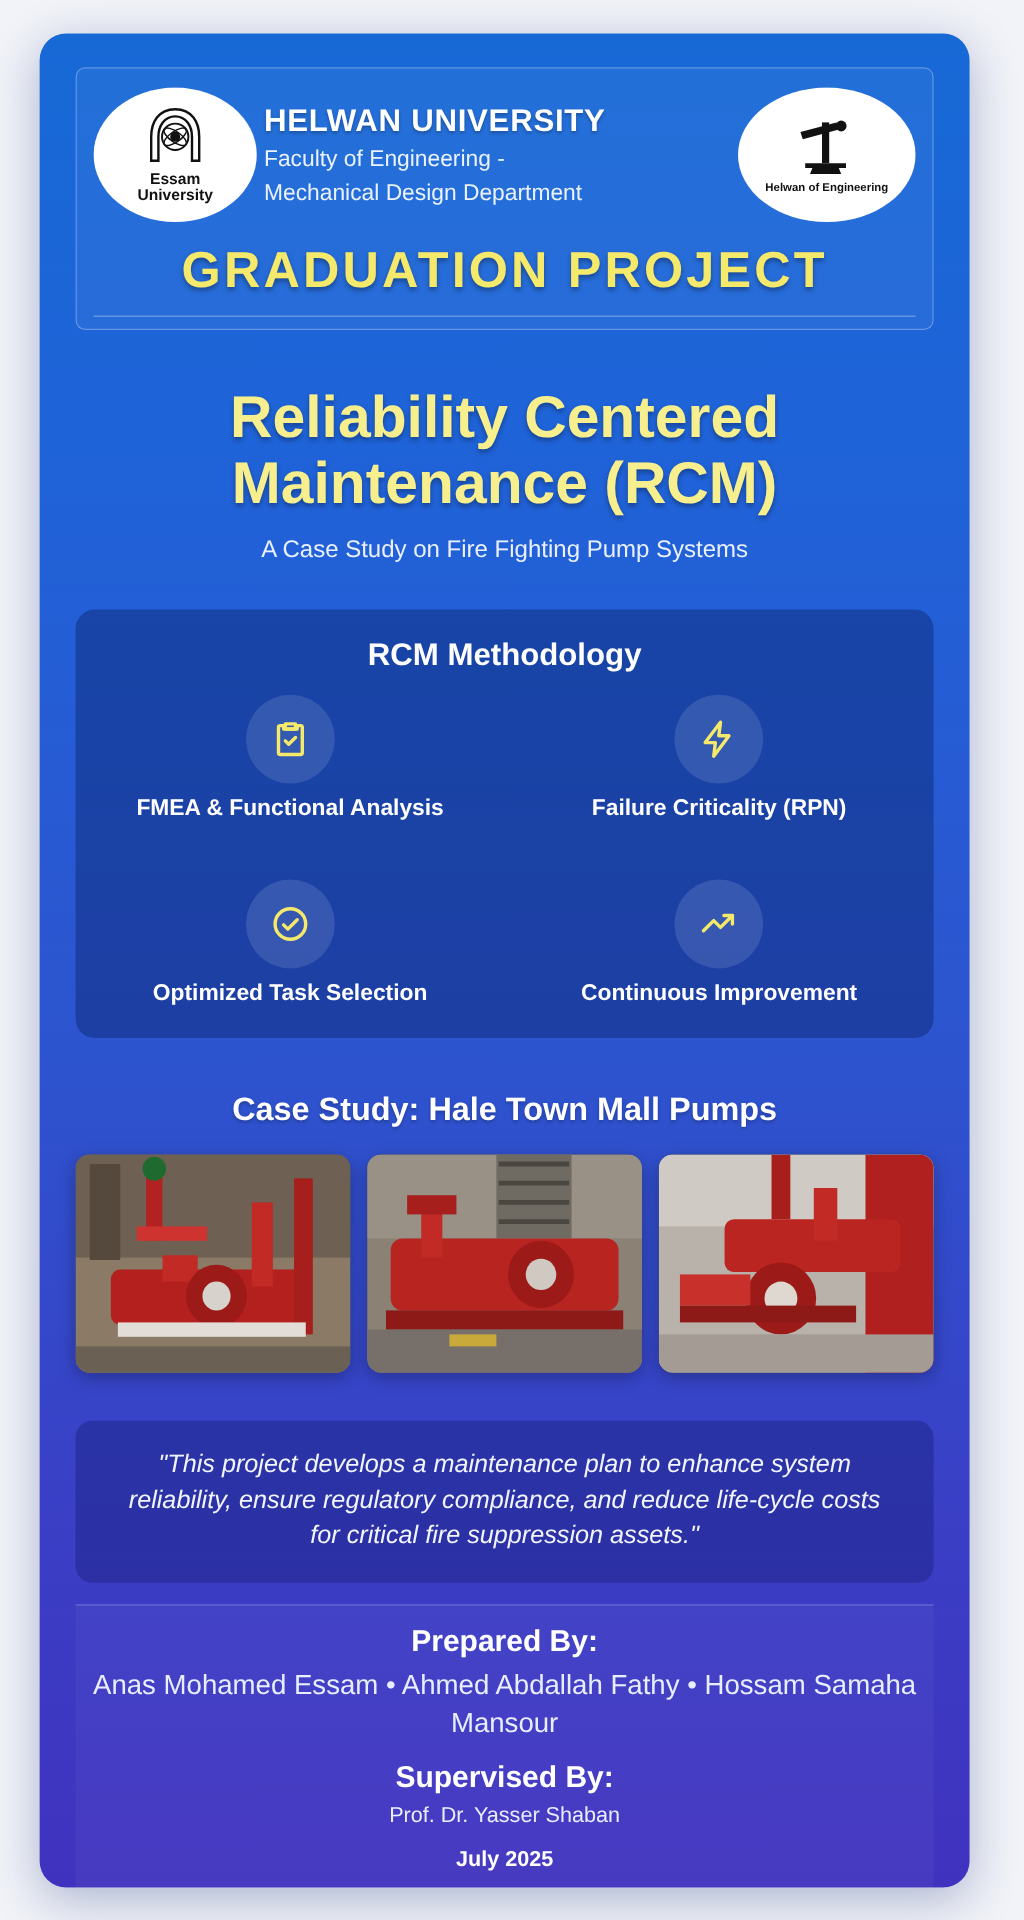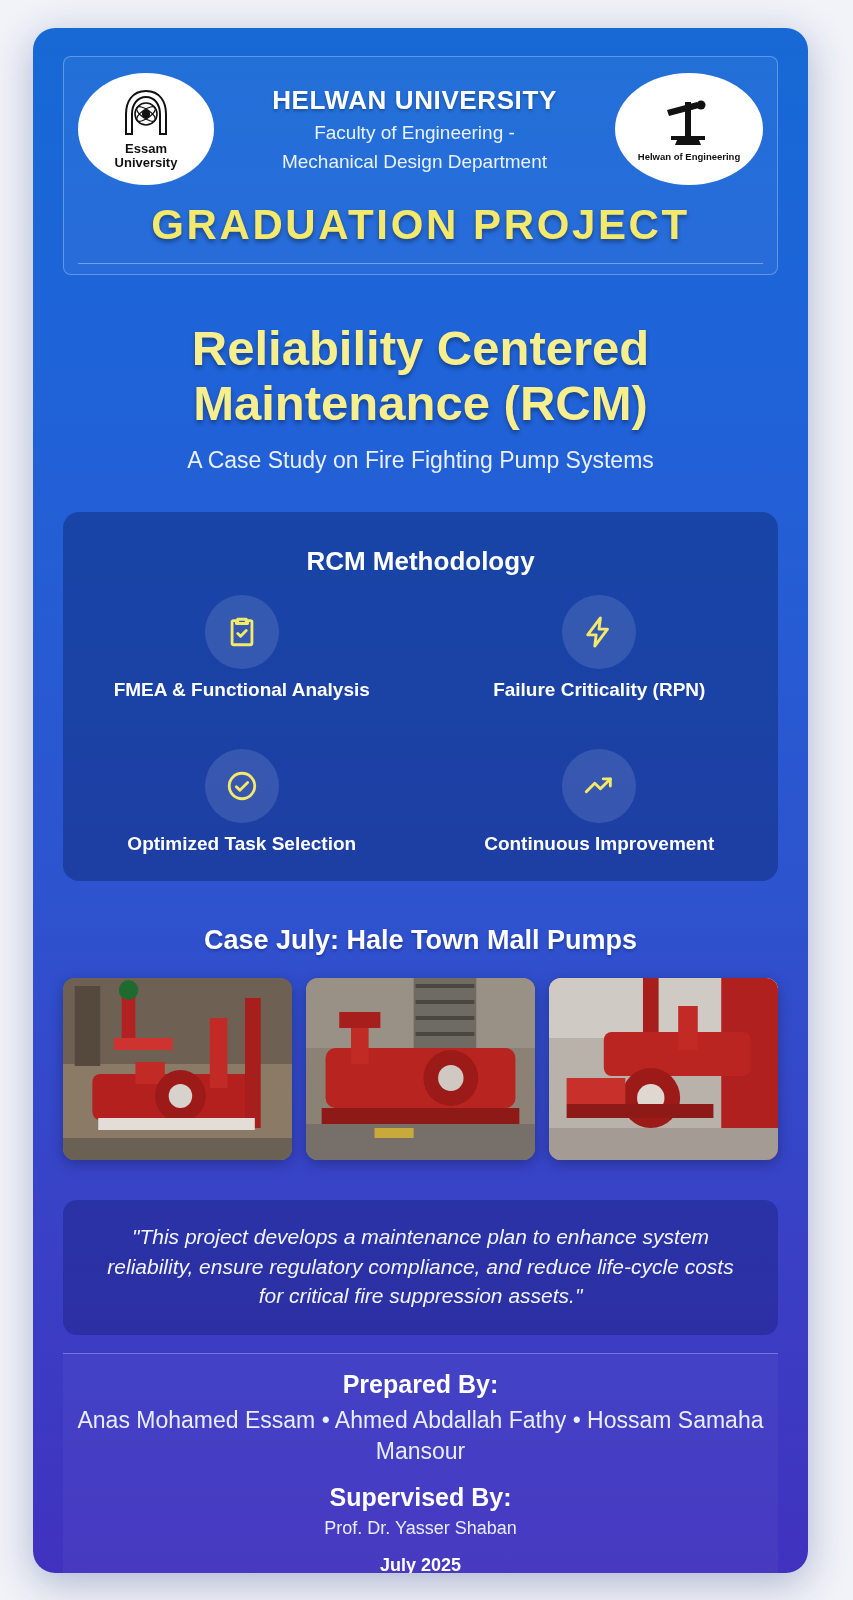--- a/index.html
+++ b/index.html
@@ -40,21 +40,21 @@
     align-items: center; justify-content: center;
     color: #111; flex: 0 0 auto;
     overflow: hidden;
   }
   .logo.right { width: 148px; height: 112px; }
   .logo-caption {
     font-size: 13px; font-weight: bold; line-height: 1.05;
     text-align: center; color: #111; margin-top: 2px;
   }
   .logo-caption.small { font-size: 9.5px; font-weight: bold; }
-  .univ-block { flex: 1 1 auto; text-align: center; padding: 0 6px; }
+  .univ-block { flex: 1 1 auto; text-align: left; padding: 0 6px; }
   .univ-name {
     font-size: 26px; font-weight: bold; letter-spacing: 0.6px;
     color: #ffffff; text-shadow: 0 2px 3px rgba(0,0,0,0.28);
   }
   .univ-sub {
     font-size: 19px; color: #eaf2ff; line-height: 1.25; margin-top: 5px;
   }
   .grad-title {
     margin-top: 16px; text-align: center;
     font-size: 42px; font-weight: bold; letter-spacing: 2.6px;
@@ -66,33 +66,33 @@
     background: rgba(255,255,255,0.35);
   }
 
   
   .title-block { margin-top: 46px; text-align: center; padding: 0 40px; }
   .main-title {
     font-size: 49px; font-weight: bold; line-height: 1.12;
     color: #f7ef8e; text-shadow: 0 3px 4px rgba(0,0,0,0.33);
   }
   .subtitle {
-    margin-top: 16px; font-size: 23px; color: #e9f0ff; font-weight: 400;
+    margin-top: 16px; font-size: 20px; color: #e9f0ff; font-weight: 400;
   }
 
   
   .method-card {
     margin: 38px 30px 0 30px;
     background: rgba(12,38,110,0.45);
     border-radius: 16px;
     padding: 22px 24px 26px 24px;
   }
   .method-title {
     text-align: center; font-size: 26px; font-weight: bold;
-    color: #ffffff; margin-bottom: 18px; margin-top: 12px;
+    color: #ffffff; margin-bottom: 18px;
   }
   .method-grid {
     display: grid; grid-template-columns: 1fr 1fr;
     row-gap: 14px; column-gap: 10px; gap: 48px;
   }
   .method-item { text-align: center; }
   .method-icon {
     width: 74px; height: 74px; border-radius: 50%;
     background: rgba(255,255,255,0.12);
     margin: 0 auto 10px auto;
@@ -241,21 +241,21 @@
             <path d="M3 16l6-6 4 4 7-7"></path>
             <path d="M15 7h5v5"></path>
           </svg>
         </div>
         <div class="method-label">Continuous Improvement</div>
       </div>
 
     </div>
   </div>
 
-  <div class="case-title">Case July: Hale Town Mall Pumps</div>
+  <div class="case-title">Case Study: Hale Town Mall Pumps</div>
 
   <div class="photo-row">
 
     <div class="photo">
       <svg viewBox="0 0 234 182" preserveAspectRatio="none">
         <rect width="234" height="182" fill="#7a6b5c"></rect>
         <rect x="0" y="0" width="234" height="86" fill="#6e6154"></rect>
         <rect x="0" y="86" width="234" height="96" fill="#8b7a66"></rect>
         <rect x="12" y="8" width="26" height="80" fill="#55493e"></rect>
         <rect x="60" y="14" width="14" height="58" fill="#b32222"></rect>

